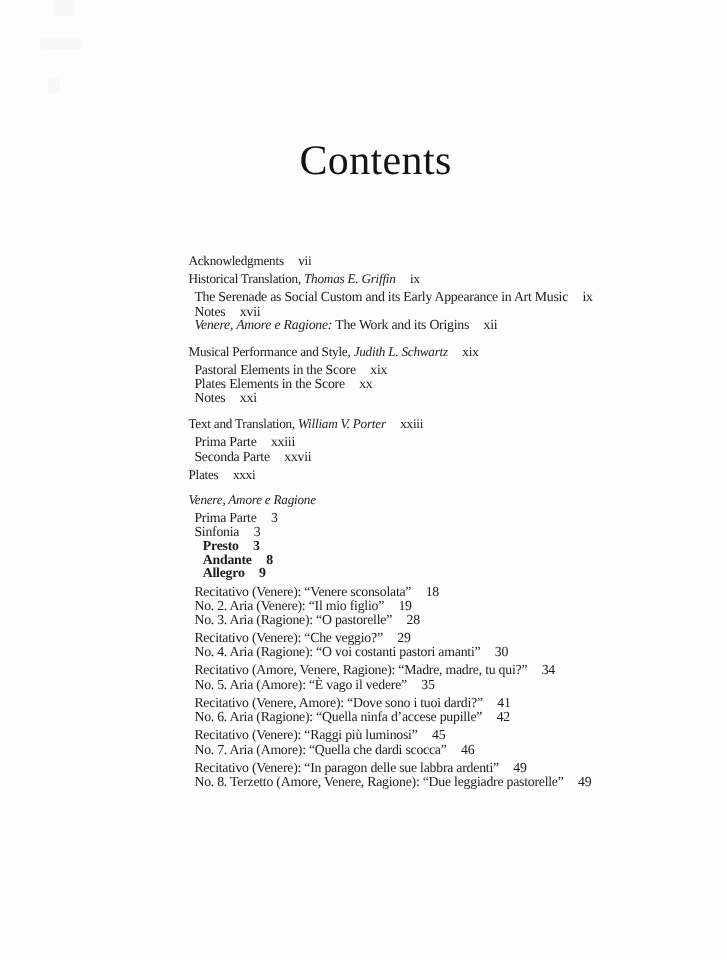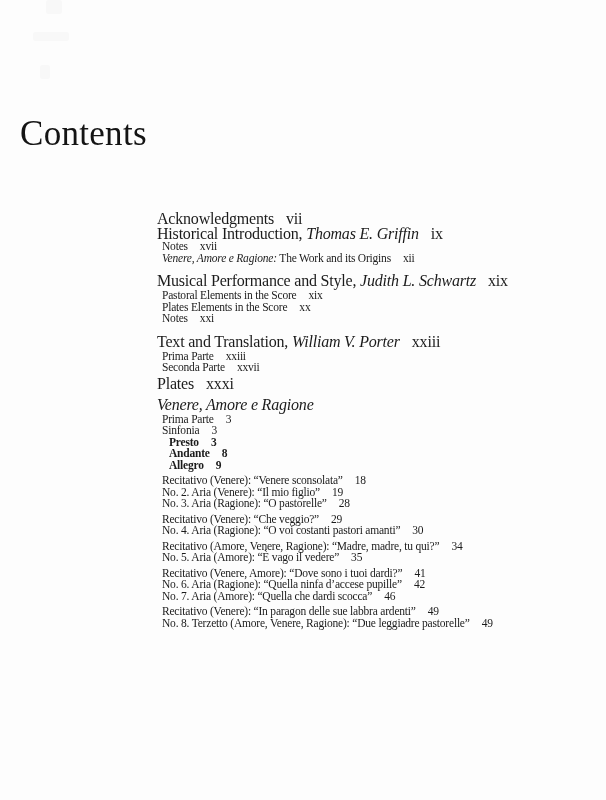--- a/index.html
+++ b/index.html
@@ -24,39 +24,39 @@
     position: absolute;
     background: rgba(0,0,0,0.02);
     border-radius: 2px;
   }
   .title {
     position: absolute;
     top: 114px;
     left: 20px;
     width: 586px;
     margin: 0;
-    text-align: left;
+    text-align: center;
     font-size: 35px;
     line-height: 40px;
     font-weight: normal;
     letter-spacing: 0.3px;
     color: #141414;
   }
   .toc {
     position: absolute;
     top: 211px;
     left: 157px;
     width: 400px;
   }
   .entry {
     white-space: nowrap;
     letter-spacing: -0.2px;
   }
   .level0 {
-    font-size: 16px;
+    font-size: 11px;
     line-height: 15px;
     margin-left: 0;
   }
   .level1 {
     font-size: 11.5px;
     line-height: 11.5px;
     margin-left: 5px;
   }
   .level2 {
     font-size: 11.5px;
@@ -77,21 +77,22 @@
 </head>
 <body>
 
 <div class="page">
   <div class="scan-artifact" style="left:46px; top:0; width:16px; height:14px;"></div>
   <div class="scan-artifact" style="left:33px; top:32px; width:36px; height:9px;"></div>
   <div class="scan-artifact" style="left:40px; top:65px; width:10px; height:14px;"></div>
   <h1 class="title">Contents</h1>
   <div class="toc" id="toc">
       <div class="entry level0"><span><span>Acknowledgments</span></span><span class="pageno">vii</span></div>
-      <div class="entry level0"><span><span>Historical Introduction, </span><i>Thomas E. Griffin</i></span><span class="pageno">ix</span></div>
+      <div class="entry level0"><span><span>Historical Translation, </span><i>Thomas E. Griffin</i></span><span class="pageno">ix</span></div>
+      <div class="entry level1 gap-subhead"><span><span>The Serenade as Social Custom and its Early Appearance in Art Music</span></span><span class="pageno">ix</span></div>
       <div class="entry level1"><span><span>Notes</span></span><span class="pageno">xvii</span></div>
       <div class="entry level1"><span><i>Venere, Amore e Ragione:</i><span> The Work and its Origins</span></span><span class="pageno">xii</span></div>
       <div class="entry level0 gap-section"><span><span>Musical Performance and Style, </span><i>Judith L. Schwartz</i></span><span class="pageno">xix</span></div>
       <div class="entry level1 gap-subhead"><span><span>Pastoral Elements in the Score</span></span><span class="pageno">xix</span></div>
       <div class="entry level1"><span><span>Plates Elements in the Score</span></span><span class="pageno">xx</span></div>
       <div class="entry level1"><span><span>Notes</span></span><span class="pageno">xxi</span></div>
       <div class="entry level0 gap-section"><span><span>Text and Translation, </span><i>William V. Porter</i></span><span class="pageno">xxiii</span></div>
       <div class="entry level1 gap-subhead"><span><span>Prima Parte</span></span><span class="pageno">xxiii</span></div>
       <div class="entry level1"><span><span>Seconda Parte</span></span><span class="pageno">xxvii</span></div>
       <div class="entry level0 gap-small"><span><span>Plates</span></span><span class="pageno">xxxi</span></div>
@@ -103,17 +104,18 @@
       <div class="entry level2"><span><span>Allegro</span></span><span class="pageno">9</span></div>
       <div class="entry level1 gap-group"><span><span>Recitativo (Venere): “Venere sconsolata”</span></span><span class="pageno">18</span></div>
       <div class="entry level1"><span><span>No. 2. Aria (Venere): “Il mio figlio”</span></span><span class="pageno">19</span></div>
       <div class="entry level1"><span><span>No. 3. Aria (Ragione): “O pastorelle”</span></span><span class="pageno">28</span></div>
       <div class="entry level1 gap-group"><span><span>Recitativo (Venere): “Che veggio?”</span></span><span class="pageno">29</span></div>
       <div class="entry level1"><span><span>No. 4. Aria (Ragione): “O voi costanti pastori amanti”</span></span><span class="pageno">30</span></div>
       <div class="entry level1 gap-group"><span><span>Recitativo (Amore, Venere, Ragione): “Madre, madre, tu qui?”</span></span><span class="pageno">34</span></div>
       <div class="entry level1"><span><span>No. 5. Aria (Amore): “È vago il vedere”</span></span><span class="pageno">35</span></div>
       <div class="entry level1 gap-group"><span><span>Recitativo (Venere, Amore): “Dove sono i tuoi dardi?”</span></span><span class="pageno">41</span></div>
       <div class="entry level1"><span><span>No. 6. Aria (Ragione): “Quella ninfa d’accese pupille”</span></span><span class="pageno">42</span></div>
+      <div class="entry level1 gap-group"><span><span>Recitativo (Venere): “Raggi più luminosi”</span></span><span class="pageno">45</span></div>
       <div class="entry level1"><span><span>No. 7. Aria (Amore): “Quella che dardi scocca”</span></span><span class="pageno">46</span></div>
       <div class="entry level1 gap-group"><span><span>Recitativo (Venere): “In paragon delle sue labbra ardenti”</span></span><span class="pageno">49</span></div>
       <div class="entry level1"><span><span>No. 8. Terzetto (Amore, Venere, Ragione): “Due leggiadre pastorelle”</span></span><span class="pageno">49</span></div>
     </div>
 </div>
 
 </body></html>

